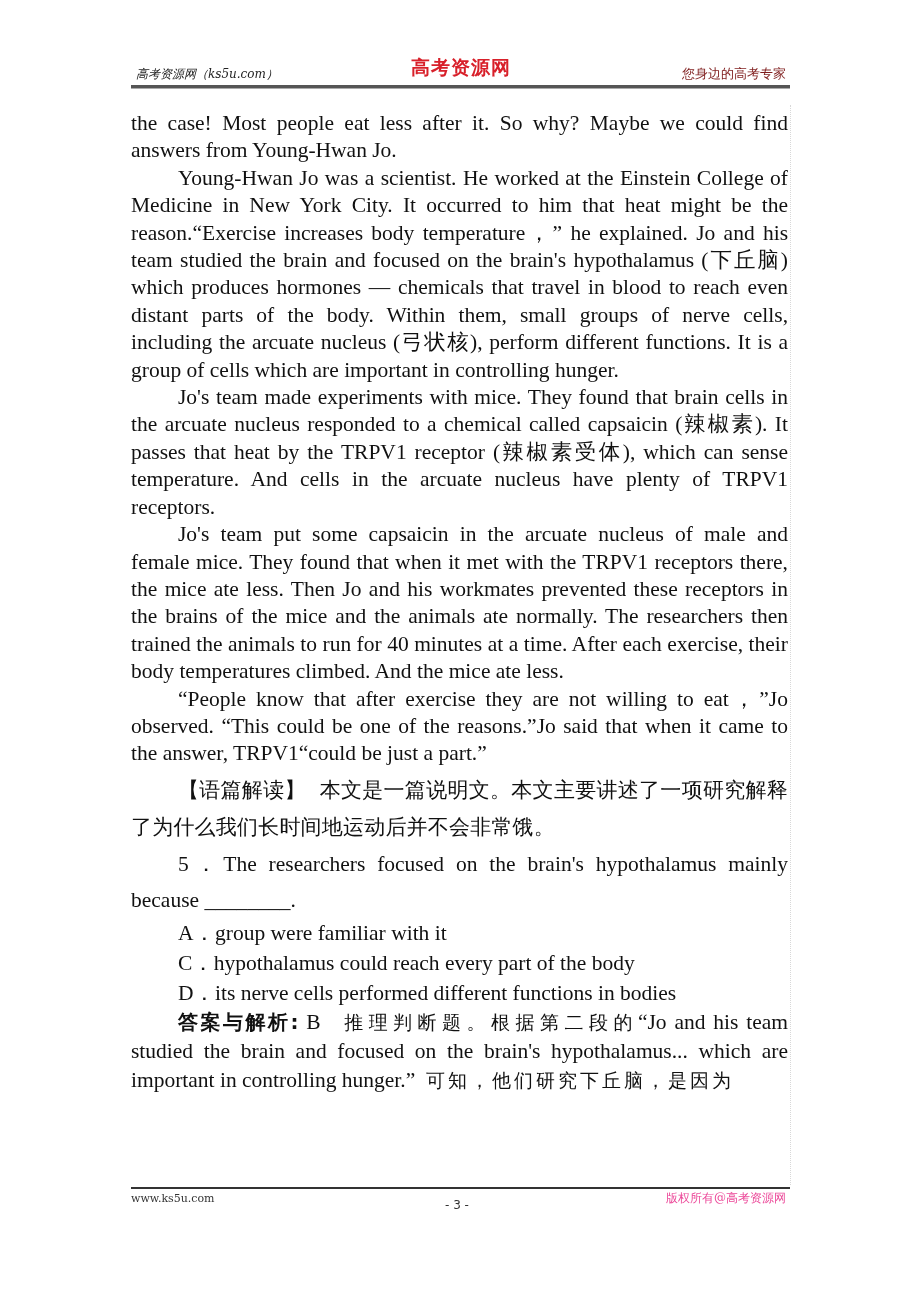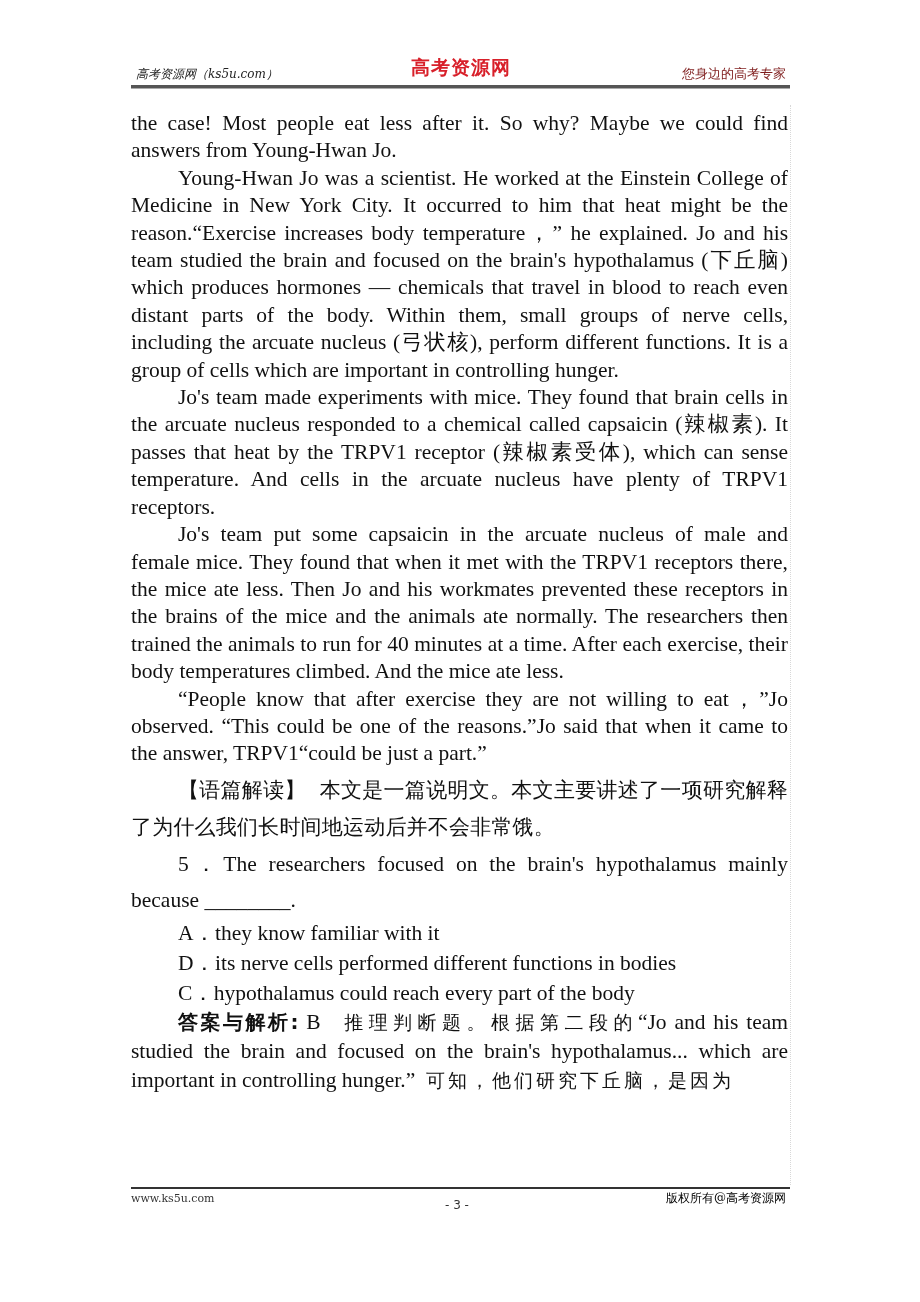--- a/index.html
+++ b/index.html
@@ -23,21 +23,21 @@
     .ans-label { font-family: "DejaVu Sans", sans-serif; font-weight: bold; font-size: 20px; }
     .cn { font-family: "DejaVu Serif", serif; font-size: 19px; letter-spacing: 3px; }
 
     
     .guide-v { position: absolute; left: 790px; top: 105px; height: 1080px; border-left: 1px dotted #d8d8d8; }
 
     
     .ftr-rule { position: absolute; left: 131px; top: 1187px; width: 659px; height: 2px; background: #333; }
     .ftr-left { position: absolute; left: 131px; top: 1192px; font-family: "DejaVu Serif", serif; font-size: 11px; color: #333; }
     .ftr-page { position: absolute; left: 445px; top: 1198px; font-family: "DejaVu Sans", sans-serif; font-size: 12px; color: #333; }
-    .ftr-right { position: absolute; right: 134px; top: 1190px; font-family: "DejaVu Serif", serif; font-size: 12px; color: #000000; }
+    .ftr-right { position: absolute; right: 134px; top: 1190px; font-family: "DejaVu Serif", serif; font-size: 12px; color: #ec4899; }
   </style>
 </head>
 <body>
 
 <div class="page">
 
   <div class="hdr">
     <span class="hdr-left">高考资源网（ks5u.com）</span>
     <span class="hdr-logo">高考资源网</span>
     <span class="hdr-right">您身边的高考专家</span>
@@ -50,23 +50,23 @@
     <p>the case! Most people eat less after it. So why? Maybe we could find answers from Young-Hwan Jo.</p>
     <p class="indent">Young-Hwan Jo was a scientist. He worked at the Einstein College of Medicine in New York City. It occurred to him that heat might be the reason.“Exercise increases body temperature，” he explained. Jo and his team studied the brain and focused on the brain's hypothalamus (下丘脑) which produces hormones — chemicals that travel in blood to reach even distant parts of the body. Within them, small groups of nerve cells, including the arcuate nucleus (弓状核), perform different functions. It is a group of cells which are important in controlling hunger.</p>
     <p class="indent">Jo's team made experiments with mice. They found that brain cells in the arcuate nucleus responded to a chemical called capsaicin (辣椒素). It passes that heat by the TRPV1 receptor (辣椒素受体), which can sense temperature. And cells in the arcuate nucleus have plenty of TRPV1 receptors.</p>
     <p class="indent">Jo's team put some capsaicin in the arcuate nucleus of male and female mice. They found that when it met with the TRPV1 receptors there, the mice ate less. Then Jo and his workmates prevented these receptors in the brains of the mice and the animals ate normally. The researchers then trained the animals to run for 40 minutes at a time. After each exercise, their body temperatures climbed. And the mice ate less.</p>
     <p class="indent">“People know that after exercise they are not willing to eat，”Jo observed. “This could be one of the reasons.”Jo said that when it came to the answer, TRPV1“could be just a part.”</p>
 
     <p class="sum"><span>【语篇解读】</span>&nbsp;&nbsp;<span>本文是一篇说明文。本文主要讲述了一项研究解释了为什么我们长时间地运动后并不会非常饿。</span></p>
 
     <p class="indent q"><span>5．</span><span>The researchers focused on the brain's hypothalamus mainly because ________.</span></p>
 
-    <p class="opt"><span>A．</span><span>they know familiar with it</span></p>
+    <p class="opt"><span>A．</span><span>group were familiar with it</span></p>
+    <p class="opt"><span>C．</span><span>hypothalamus could reach every part of the body</span></p>
     <p class="opt"><span>D．</span><span>its nerve cells performed different functions in bodies</span></p>
-    <p class="opt"><span>C．</span><span>hypothalamus could reach every part of the body</span></p>
 
     <p class="indent" style="line-height:29px;"><span class="ans-label">答案与解析:</span> <span>B</span>&nbsp;&nbsp; <span class="cn">推理判断题。根据第二段的</span><span>“Jo and his team studied the brain and focused on the brain's hypothalamus... which are important in controlling hunger.”</span>&nbsp; <span class="cn">可知，他们研究下丘脑，是因为</span></p>
   </div>
 
   <div class="ftr-rule"></div>
   <span class="ftr-left">www.ks5u.com</span>
   <span class="ftr-page">- 3 -</span>
   <span class="ftr-right">版权所有@高考资源网</span>
 
 </div>

